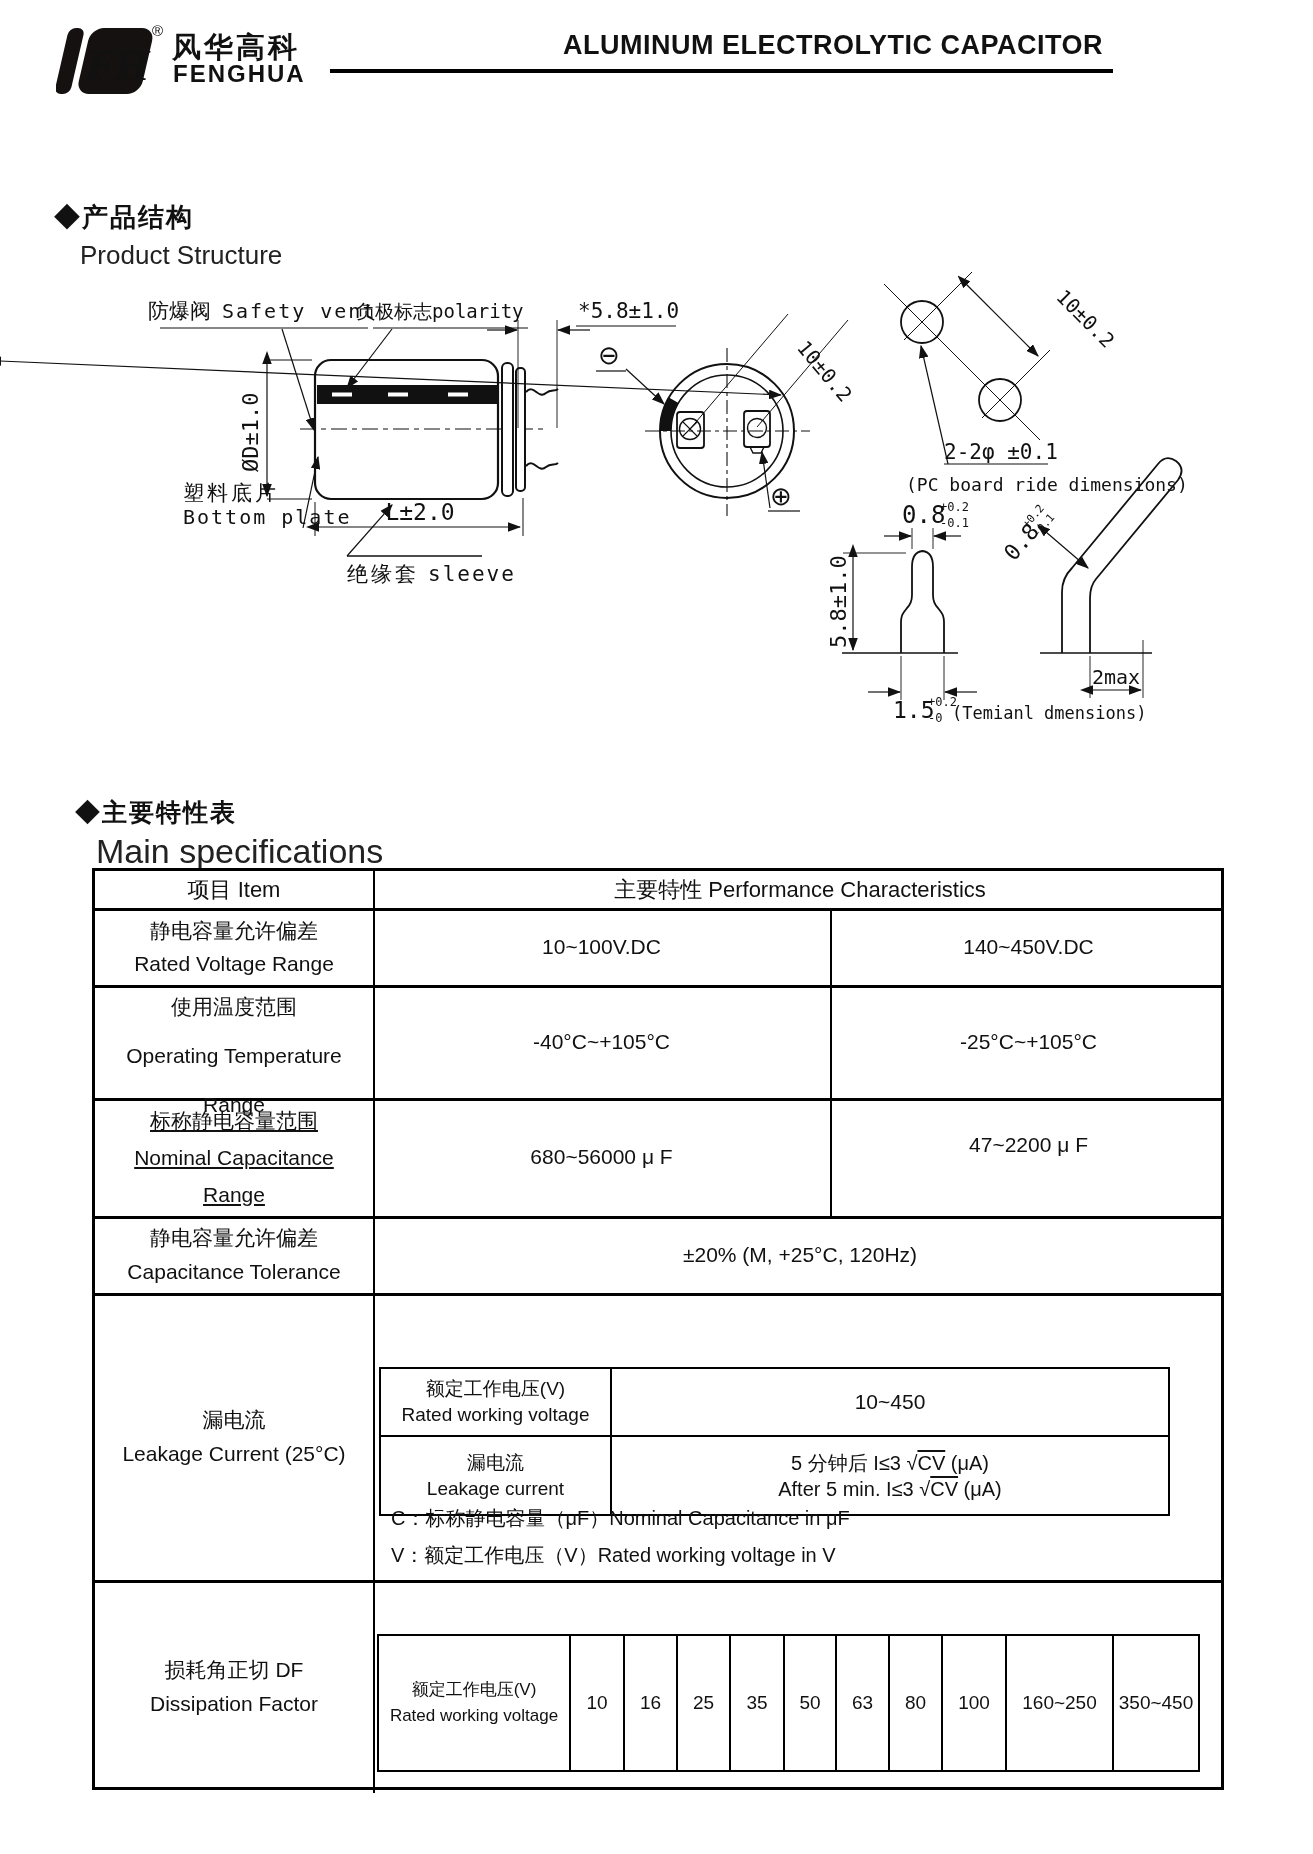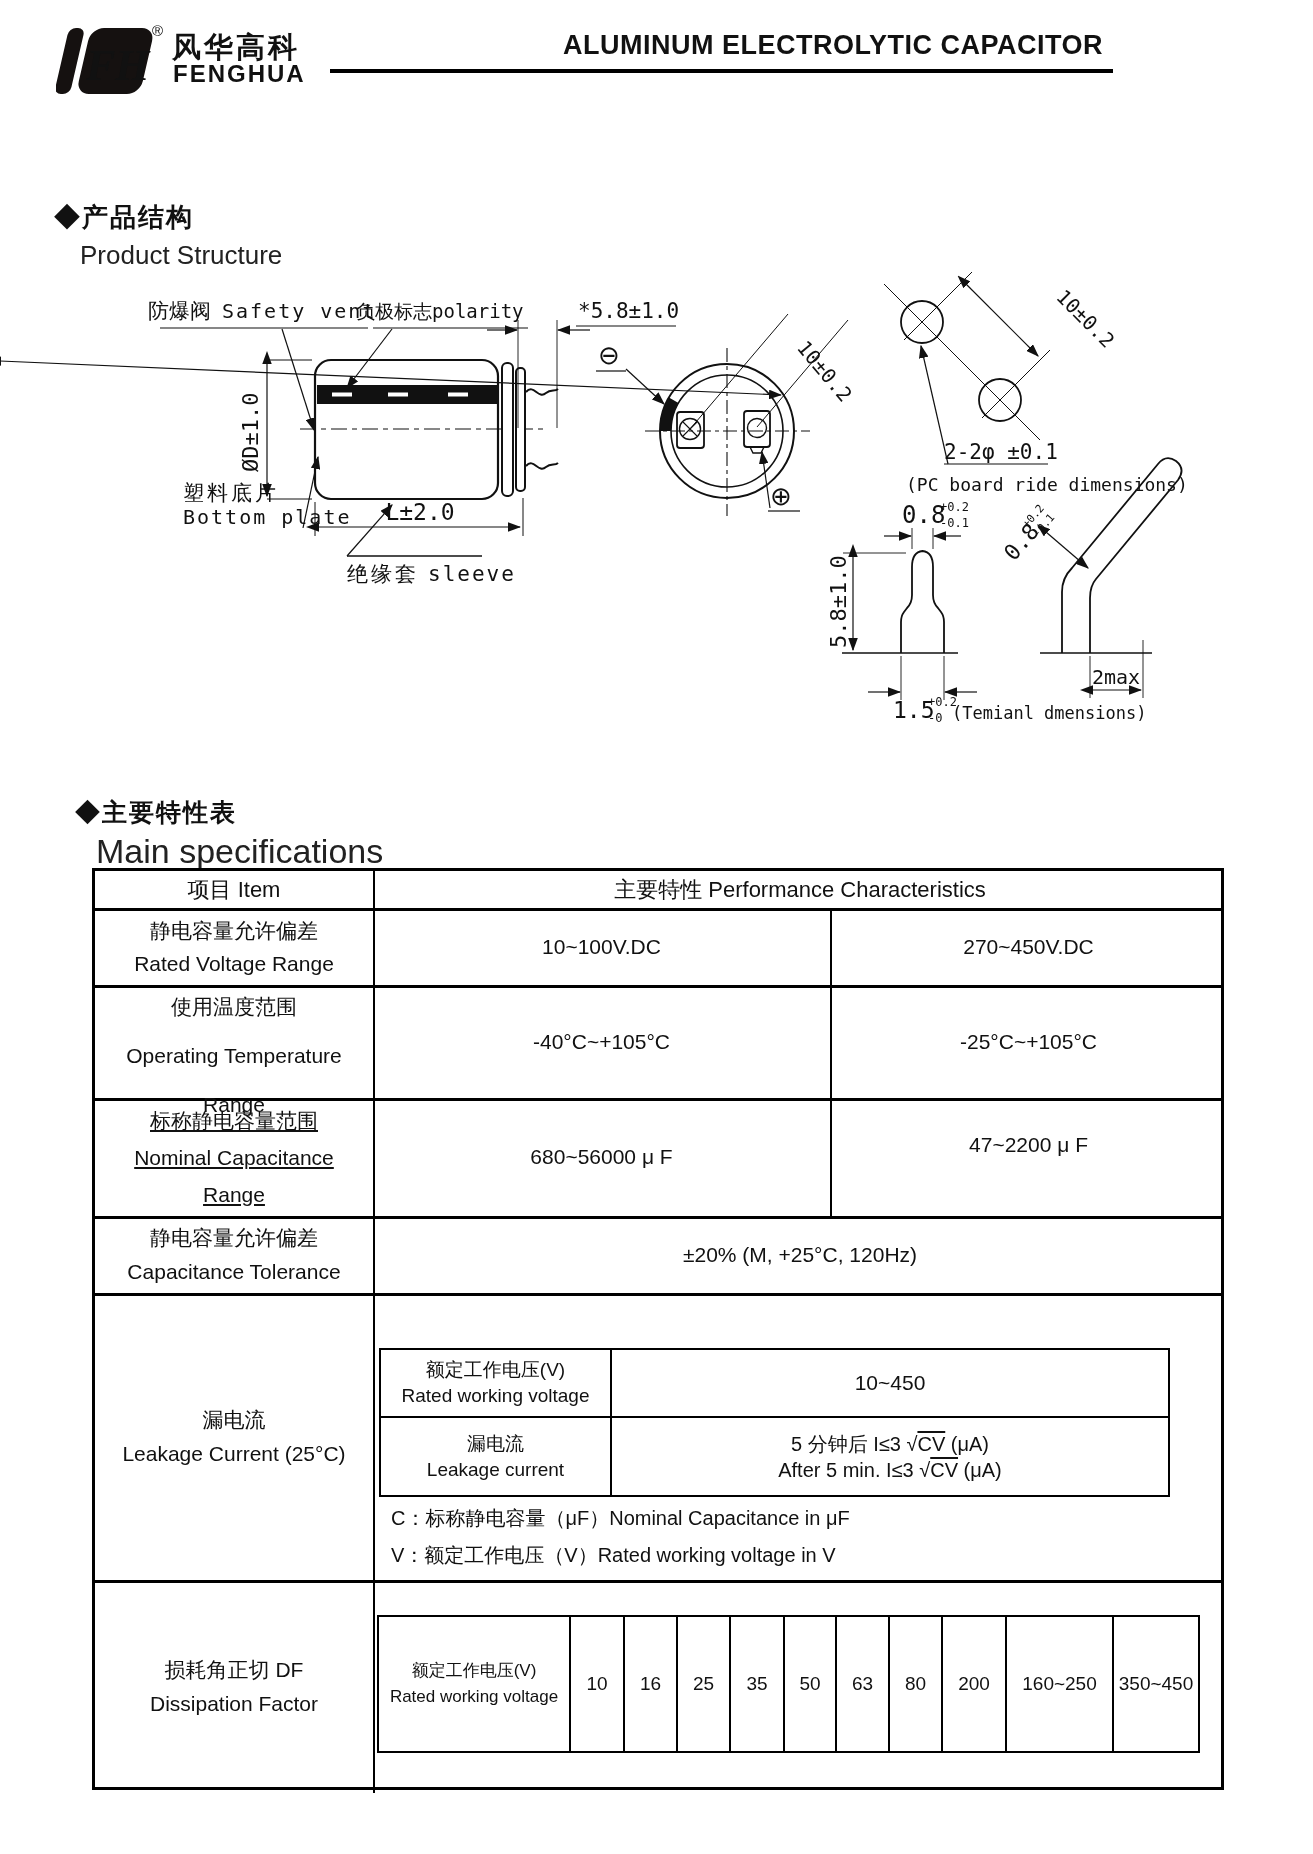--- a/index.html
+++ b/index.html
@@ -25,21 +25,21 @@
   .cad{font-family:"DejaVu Sans Mono", monospace;}
   .zht{font-family:"Liberation Sans", sans-serif;}
   
   .spec-table{border:3px solid #000; box-sizing:border-box; background:#fff;}
   .hline{position:absolute; left:0; right:0; height:3px; background:#000;}
   .vline{position:absolute; width:2px; background:#000;}
   .cell{position:absolute; display:flex; flex-direction:column; align-items:center; justify-content:center; text-align:center;}
   .cell .ln{display:block;}
   .t22{font-size:22px;} .t21{font-size:21px;}
   .lh33 .ln{line-height:33px;} .lh36 .ln{line-height:37px;} .lh34 .ln{line-height:34px;}
-  table.inner{border-collapse:collapse; table-layout:fixed; position:absolute; background:#fff;}
+  table.inner{border-collapse:collapse; table-layout:fixed; position:absolute; background:#fff;margin-top:19px;}
   table.inner td{border:2px solid #000; padding:0; text-align:center; vertical-align:middle; font-size:19px;}
   table.inner td .ln{display:block; line-height:26px;}
   td.formula{text-align:left; padding-left:8px;}
   td.formula .ln{line-height:33px; font-size:20px;}
   .ov{text-decoration:overline;}
   .note{position:absolute; font-size:20px; white-space:nowrap;}
   .dfnum{font-size:20px;}
   .dfsmall .ln{font-size:17px; line-height:25px;}
   .dfval .ln{font-size:18px; line-height:30px;}
 </style>
@@ -245,21 +245,21 @@
       </div>
 
     <div class="cell t21 lh33" style="left:0;top:37px;width:278px;height:77px;">
       <span class="ln">静电容量允许偏差</span>
       <span class="ln">Rated Voltage Range</span>
     </div>
     <div class="cell t21" style="left:278px;top:37px;width:457px;height:77px;">
         <span class="ln">10~100V.DC</span>
       </div>
     <div class="cell t21" style="left:735px;top:37px;width:397px;height:77px;">
-        <span class="ln">270~450V.DC</span>
+        <span class="ln">140~450V.DC</span>
       </div>
 
     <div class="cell t21 lh36" style="left:0;top:114px;width:278px;height:141px;gap:12px;">
       <span class="ln">使用温度范围</span>
       <span class="ln">Operating Temperature</span>
       <span class="ln">Range</span>
     </div>
     <div class="cell t21" style="left:278px;top:114px;width:457px;height:113px;">
         <span class="ln">-40°C~+105°C</span>
       </div>
@@ -343,21 +343,21 @@
           <span class="ln">额定工作电压(V)</span>
           <span class="ln">Rated working voltage</span>
         </td>
         <td class="dfnum">10</td>
         <td class="dfnum">16</td>
         <td class="dfnum">25</td>
         <td class="dfnum">35</td>
         <td class="dfnum">50</td>
         <td class="dfnum">63</td>
         <td class="dfnum">80</td>
-        <td class="dfnum">200</td>
+        <td class="dfnum">100</td>
         <td class="dfnum">160~250</td>
         <td class="dfnum">350~450</td>
       </tr>
     </tbody>
       </table>
   </div>
 
 </div>
 
 </body></html>

